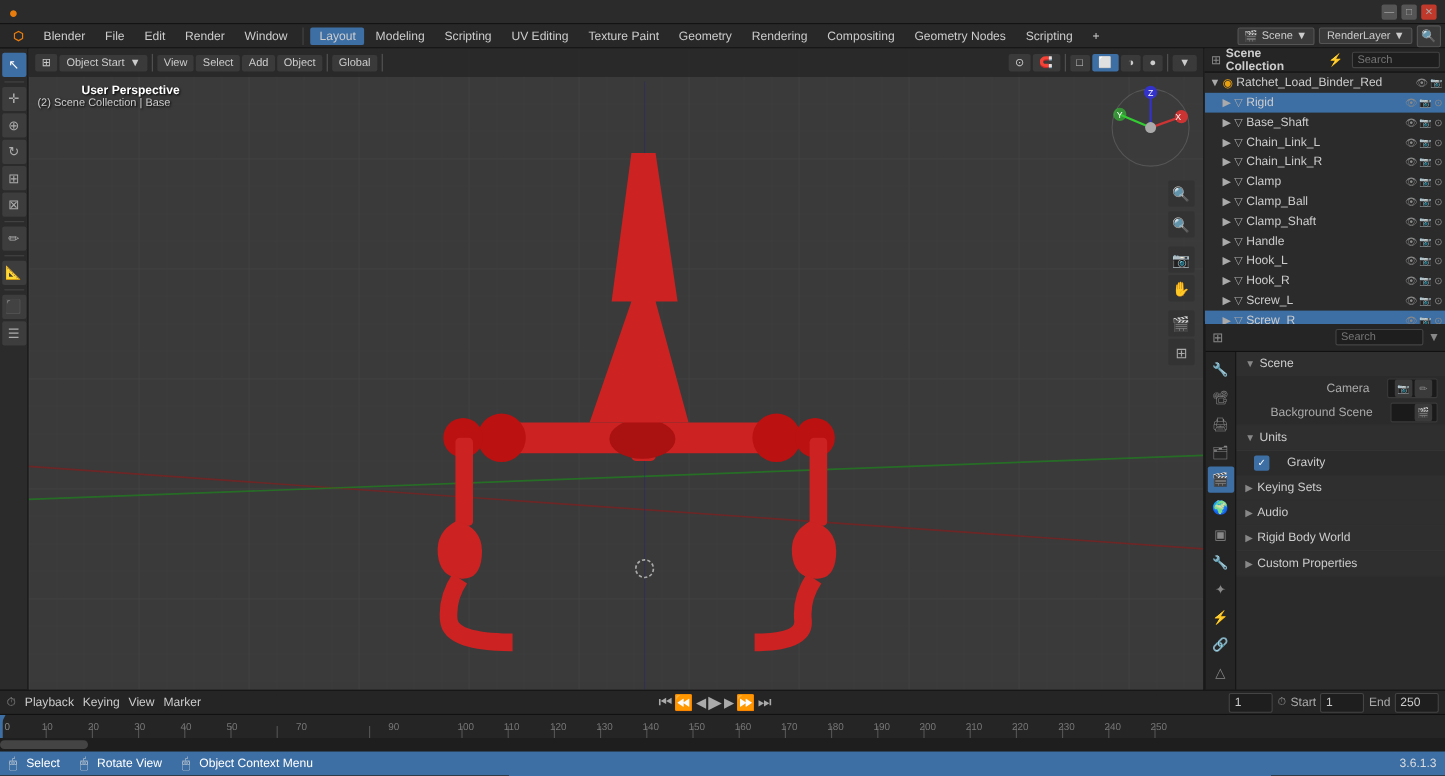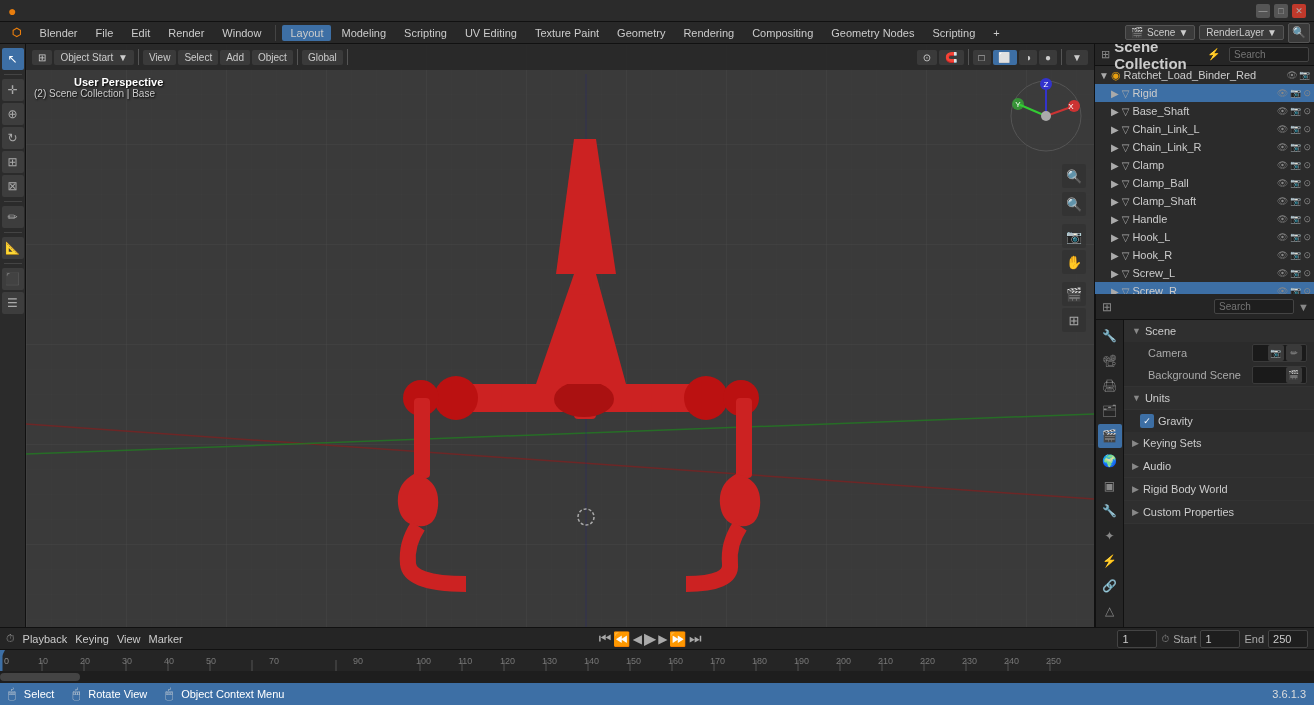--- a/index.html
+++ b/index.html
@@ -101,21 +101,21 @@
     #outliner-header {
       background: #252525;
       height: 22px;
       display: flex;
       align-items: center;
       padding: 0 6px;
       gap: 4px;
       border-bottom: 1px solid #111;
     }
     .panel-header-icon { color: #888; font-size: 11px; }
-    .panel-header-title { color: #ccc; font-size: 15px; font-weight: bold; }
+    .panel-header-title { color: #ccc; font-size: 11px; font-weight: bold; }
     .panel-header-spacer { flex: 1; }
     .search-box {
       background: #1e1e1e;
       border: 1px solid #444;
       color: #ccc;
       font-size: 10px;
       padding: 1px 4px;
       border-radius: 2px;
       width: 80px;
     }
@@ -319,21 +319,22 @@
       border-left: 1px solid #111;
       background: #2b2b2b;
     }
 
     
     .scene-prop-row {
       display: flex;
       align-items: center;
       padding: 2px 8px 2px 24px;
       height: 22px;
-      gap: 4px;
+      gap: 16px;
+      text-align: right;
     }
     .scene-prop-label {
       color: #aaa;
       font-size: 11px;
       width: 100px;
     }
     .scene-prop-input {
       flex: 1;
       height: 18px;
       background: #1a1a1a;

